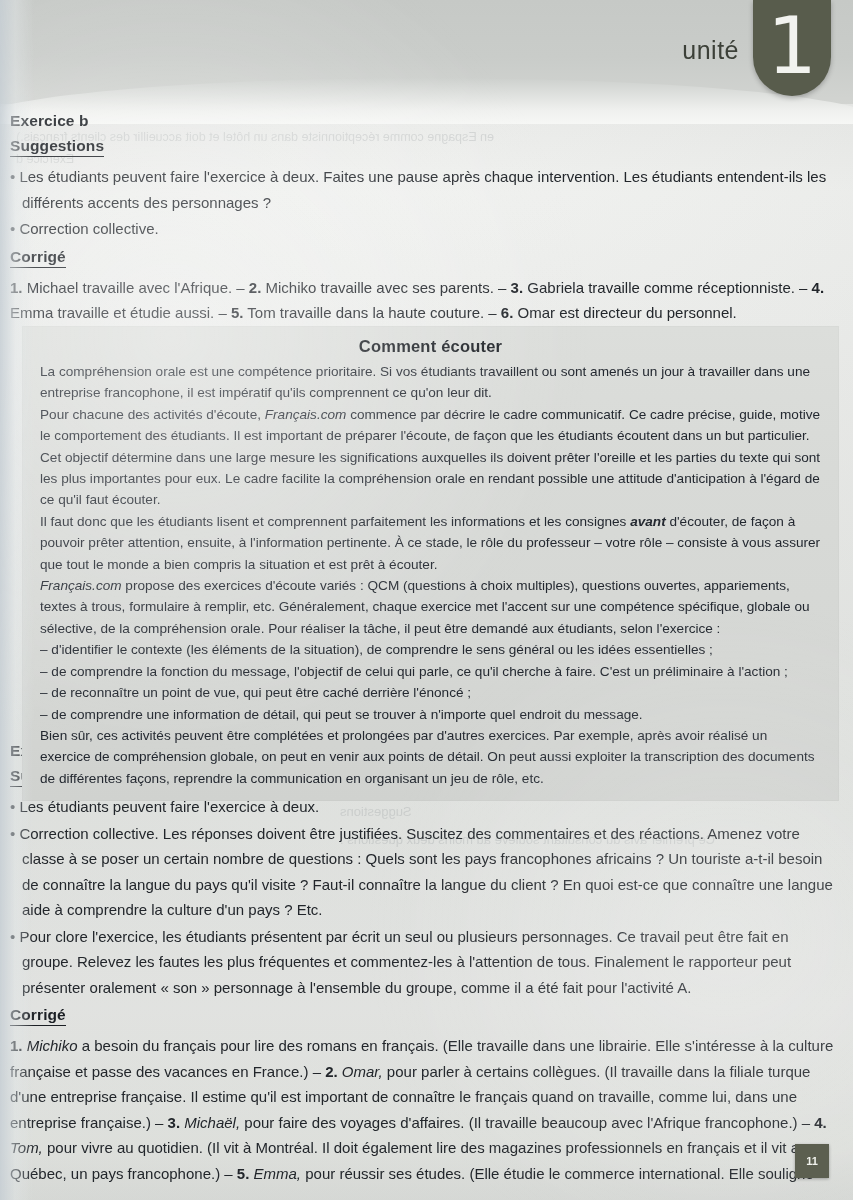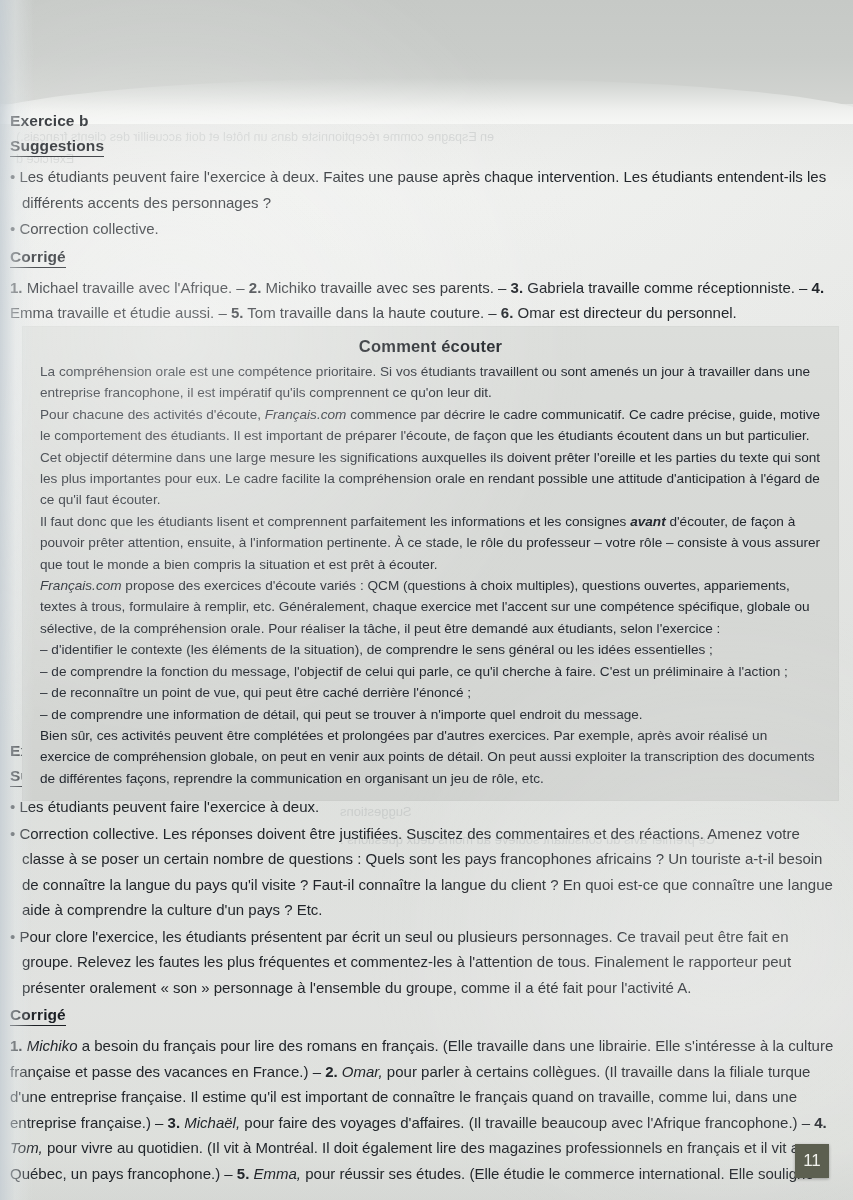--- a/index.html
+++ b/index.html
@@ -115,36 +115,42 @@
     margin:0;font-size:13.6px;line-height:21.4px;color:#232830;
     text-align:left;
   }
   .greybox p i{font-style:italic;}
   .greybox p b{font-weight:bold;font-style:italic;}
 
   
   .pagenum{
     position:absolute;right:24px;bottom:22px;z-index:8;
     width:34px;height:34px;background:#5c5f50;
-    color:#f0f1ec;font-size:17px;font-weight:normal;
+    color:#f0f1ec;font-size:11px;font-weight:bold;
     display:flex;align-items:center;justify-content:center;
     box-shadow:0 1px 3px rgba(0,0,0,.3);
   }
 
   
   .scanblur{filter:blur(.22px);}
 </style>
 </head>
 <body>
 
 <div id="page">
 
   <div class="header-band"></div>
   <div class="header-curve"></div>
 
+  <div class="unite-wrap">
+    <div class="unite-label">unité</div>
+    <div class="unite-badge">
+      <span class="unite-number">1</span>
+    </div>
+  </div>
 
   <div class="bleed" style="left:16px;right:16px;top:104px;text-align:right;">également l'importance pour un Néerlandais de connaître des langues ] – 6. Gabriela, pour parler aux clients. (Elle travaille
 en Espagne comme réceptionniste dans un hôtel et doit accueillir des clients français.)
 Exercice d</div>
   <div class="bleed" style="left:340px;right:16px;top:742px;text-align:right;font-size:13px;line-height:28px;">Activité 2 : L'avis du professeur
 • Aujourd'hui, grâce à Internet on peut apprendre une langue sans effort.
 Suggestions
 Ce premier avis du consultant soulève au moins deux questions :</div>
 
   <div class="content scanblur">

